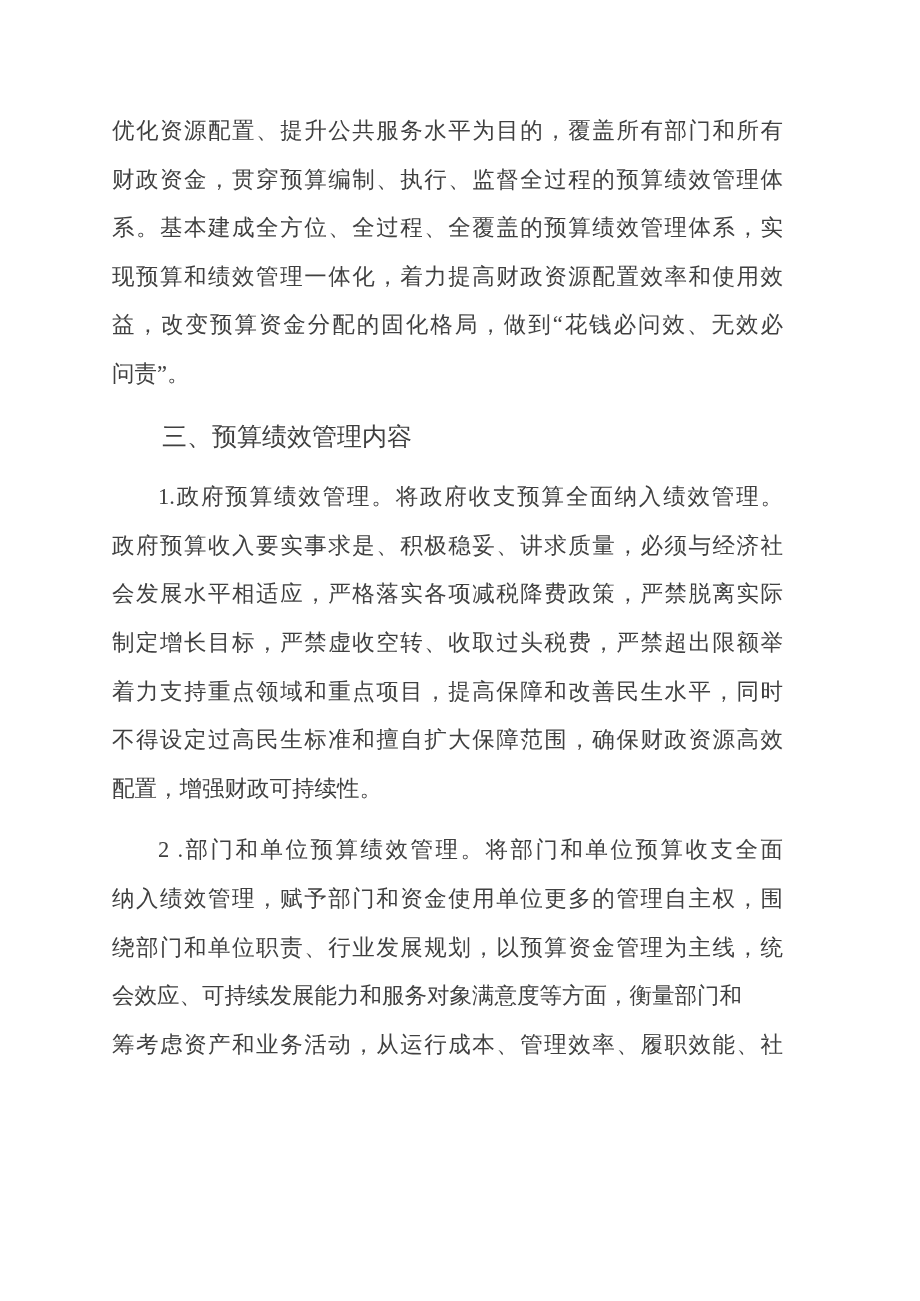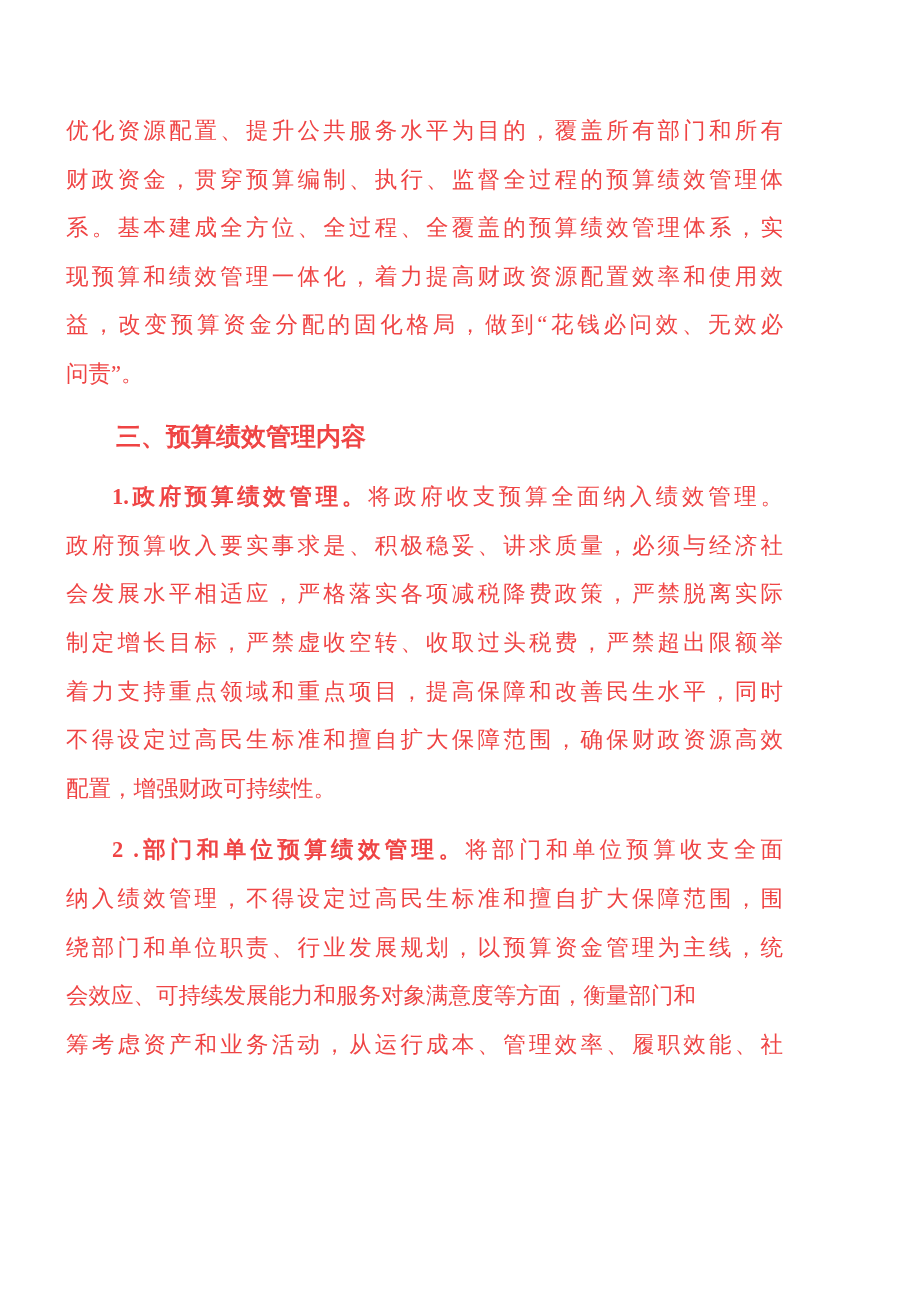--- a/index.html
+++ b/index.html
@@ -9,40 +9,40 @@
   }
   .page {
     position: relative;
     width: 920px;
     height: 1301px;
     background: #ffffff;
     color: #000000;
     overflow: hidden;
   }
   .doc {
-    padding: 107px 137px 0 66px;
+    padding: 107px 137px 0 112px;
     font-family: "Liberation Serif", serif;
     font-size: 22.5px;
-    color: #ef4444;
+    color: #404040;
   }
   .block { margin: 0; }
   .block.spaced { margin-top: 13px; }
   .line {
     height: 48.6px;
     line-height: 48.6px;
     white-space: nowrap;
     text-align: justify;
     text-align-last: justify;
   }
   .line.last {
     text-align: left;
     text-align-last: left;
   }
   .line.indent { text-indent: 46px; }
-  .seg-bold { font-weight: bold; }
+  .seg-bold { font-weight: normal; }
   .heading1 {
     font-family: "Liberation Sans", sans-serif;
     font-size: 25px;
     font-weight: bold;
   }
   .heading1 .line {
     text-align: left;
     text-align-last: left;
     text-indent: 50px;
   }
@@ -76,19 +76,19 @@
         <div class="line indent"><span class="seg-bold">1.政府预算绩效管理。</span><span>将政府收支预算全面纳入绩效管理。</span></div>
         <div class="line"><span>政府预算收入要实事求是、积极稳妥、讲求质量，必须与经济社</span></div>
         <div class="line"><span>会发展水平相适应，严格落实各项减税降费政策，严禁脱离实际</span></div>
         <div class="line"><span>制定增长目标，严禁虚收空转、收取过头税费，严禁超出限额举</span></div>
         <div class="line"><span>着力支持重点领域和重点项目，提高保障和改善民生水平，同时</span></div>
         <div class="line"><span>不得设定过高民生标准和擅自扩大保障范围，确保财政资源高效</span></div>
         <div class="line last"><span>配置，增强财政可持续性。</span></div>
       </div>
       <div class="block paragraph spaced">
         <div class="line indent"><span class="seg-bold">2 .部门和单位预算绩效管理。</span><span>将部门和单位预算收支全面</span></div>
-        <div class="line"><span>纳入绩效管理，不得设定过高民生标准和擅自扩大保障范围，围</span></div>
+        <div class="line"><span>纳入绩效管理，赋予部门和资金使用单位更多的管理自主权，围</span></div>
         <div class="line"><span>绕部门和单位职责、行业发展规划，以预算资金管理为主线，统</span></div>
         <div class="line last"><span>会效应、可持续发展能力和服务对象满意度等方面，衡量部门和</span></div>
         <div class="line"><span>筹考虑资产和业务活动，从运行成本、管理效率、履职效能、社</span></div>
       </div>
     </div>
 </div>
 
 </body></html>

